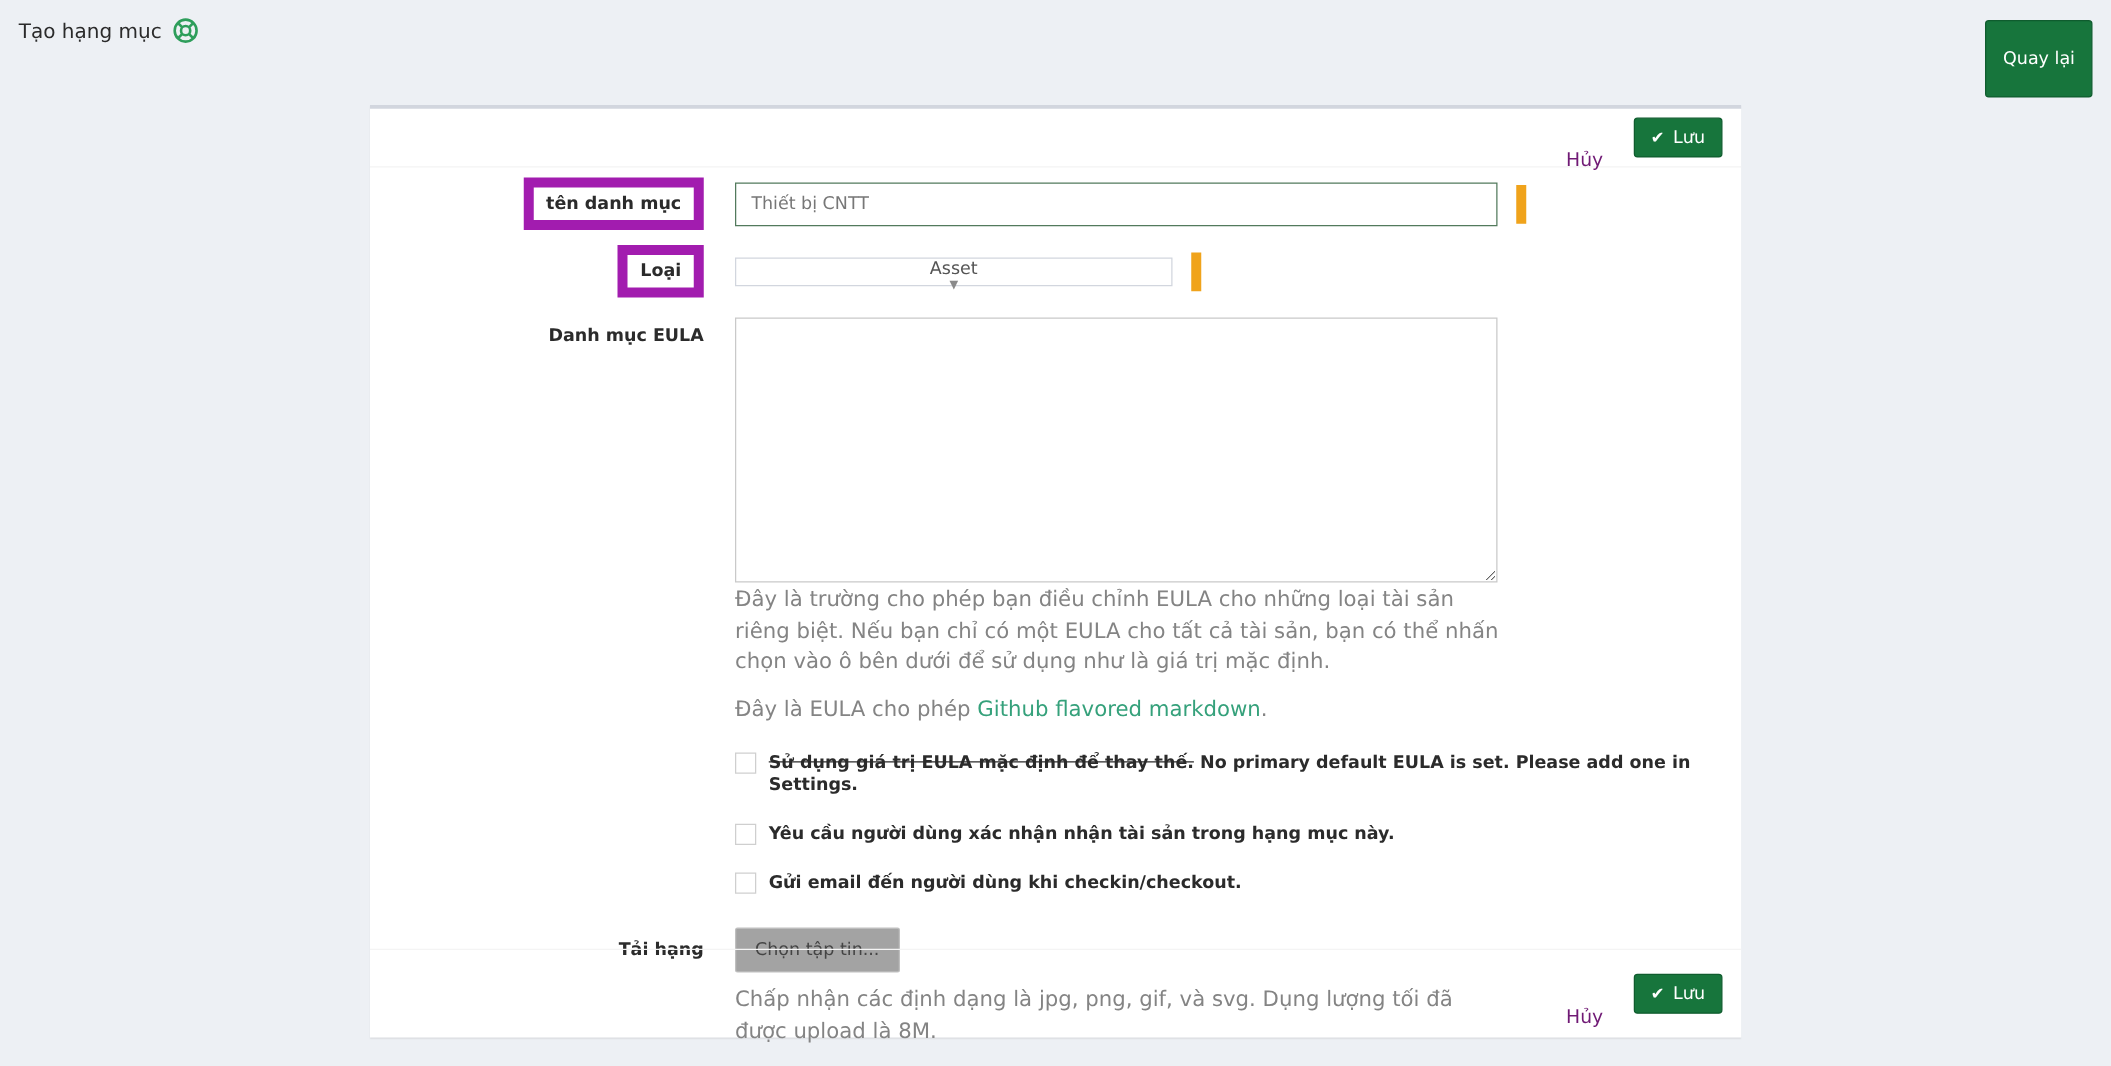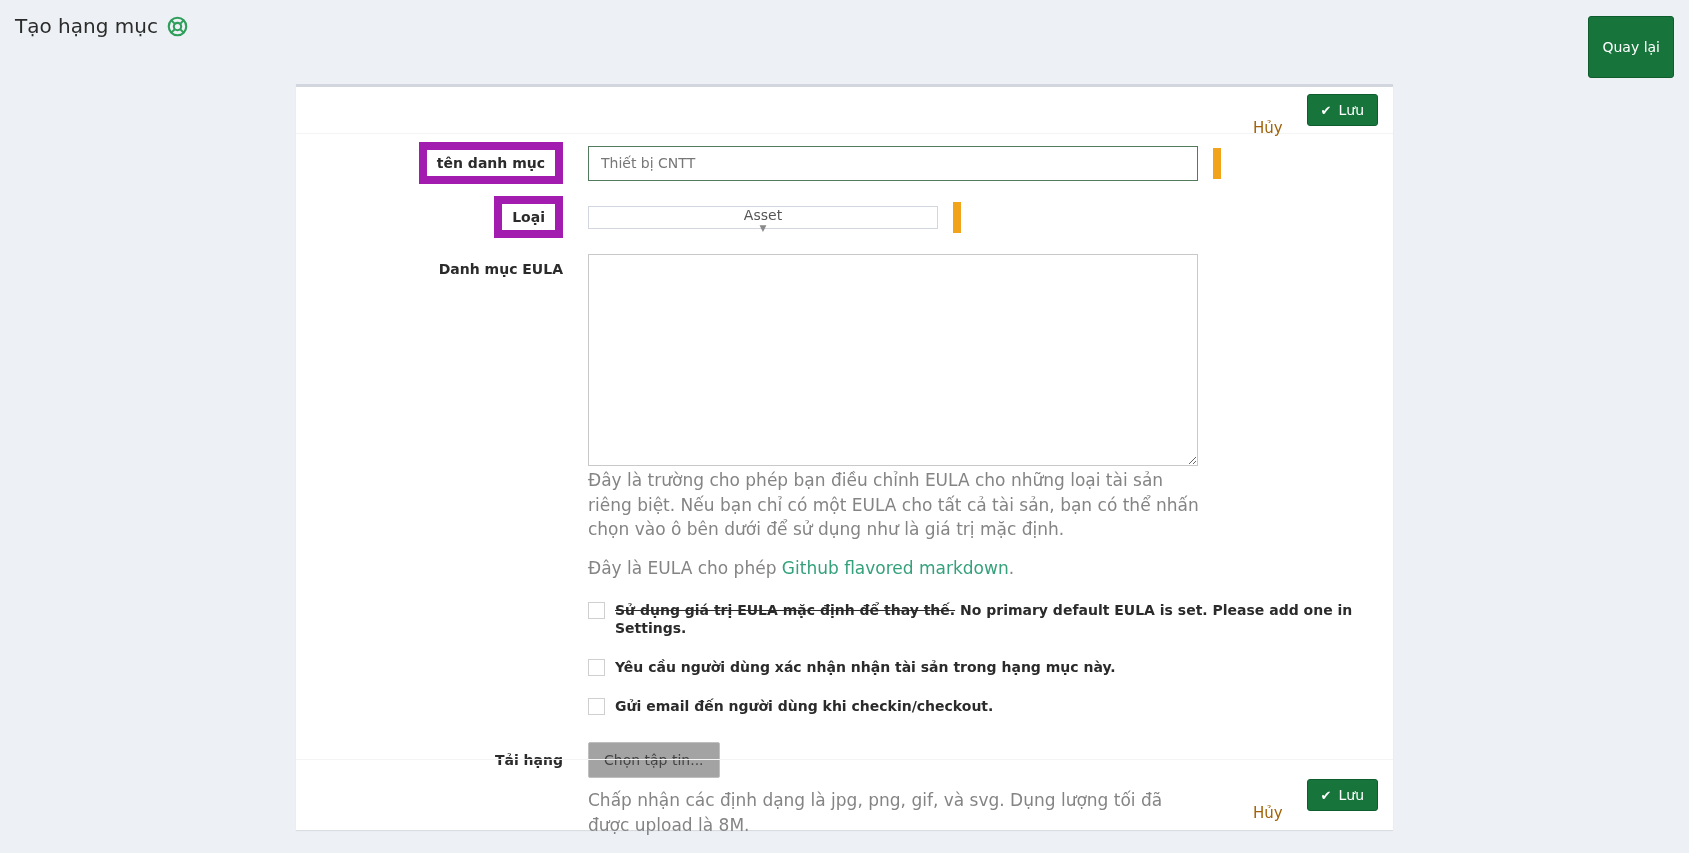--- a/index.html
+++ b/index.html
@@ -13,21 +13,21 @@
     overflow: hidden;
   }
 
   
   .content-header {
     position: absolute; top: 0; left: 0; right: 0; height: 64px;
     padding: 14px 15px 0 15px;
     display: flex; justify-content: space-between; align-items: flex-start;
   }
   .page-title {
-    font-size: 20px; font-weight: 400; color: #2b2b2b;
+    font-size: 16px; font-weight: 400; color: #2b2b2b;
     display: flex; align-items: center; gap: 9px;
   }
   .help-icon svg { display: block; }
   .btn {
     display: inline-flex; align-items: center; gap: 7px;
     font-size: 14px; line-height: 1; cursor: pointer;
     border-radius: 3px; padding: 23px 13px;
     font-family: inherit;
   }
   .btn-green {
@@ -46,21 +46,21 @@
     height: 47px; padding: 9px 15px;
     border-bottom: 1px solid #f4f4f4;
     display: flex; justify-content: flex-end; align-items: center; gap: 24px;
   }
   .box-footer {
     position: absolute; left: 0; right: 0; bottom: 0; height: 71px;
     border-top: 1px solid #f4f4f4;
     padding: 17px 15px;
     display: flex; justify-content: flex-end; align-items: center; gap: 24px;
   }
-  .link-cancel { color: #a16207; text-decoration: none; font-size: 15px; cursor: pointer; margin-top: 36px; }
+  .link-cancel { color: #701a75; text-decoration: none; font-size: 15px; cursor: pointer; margin-top: 36px; }
   .btn-save { padding: 8px 13px; font-size: 14px; }
   .btn-save .check { font-size: 13px; }
 
   
   .box-body { padding: 8px 15px 0 15px; }
   .form-row {
     display: flex; align-items: center; margin-bottom: 12px;
   }
   .form-row.top-align { align-items: flex-start; }
   .label-col {

